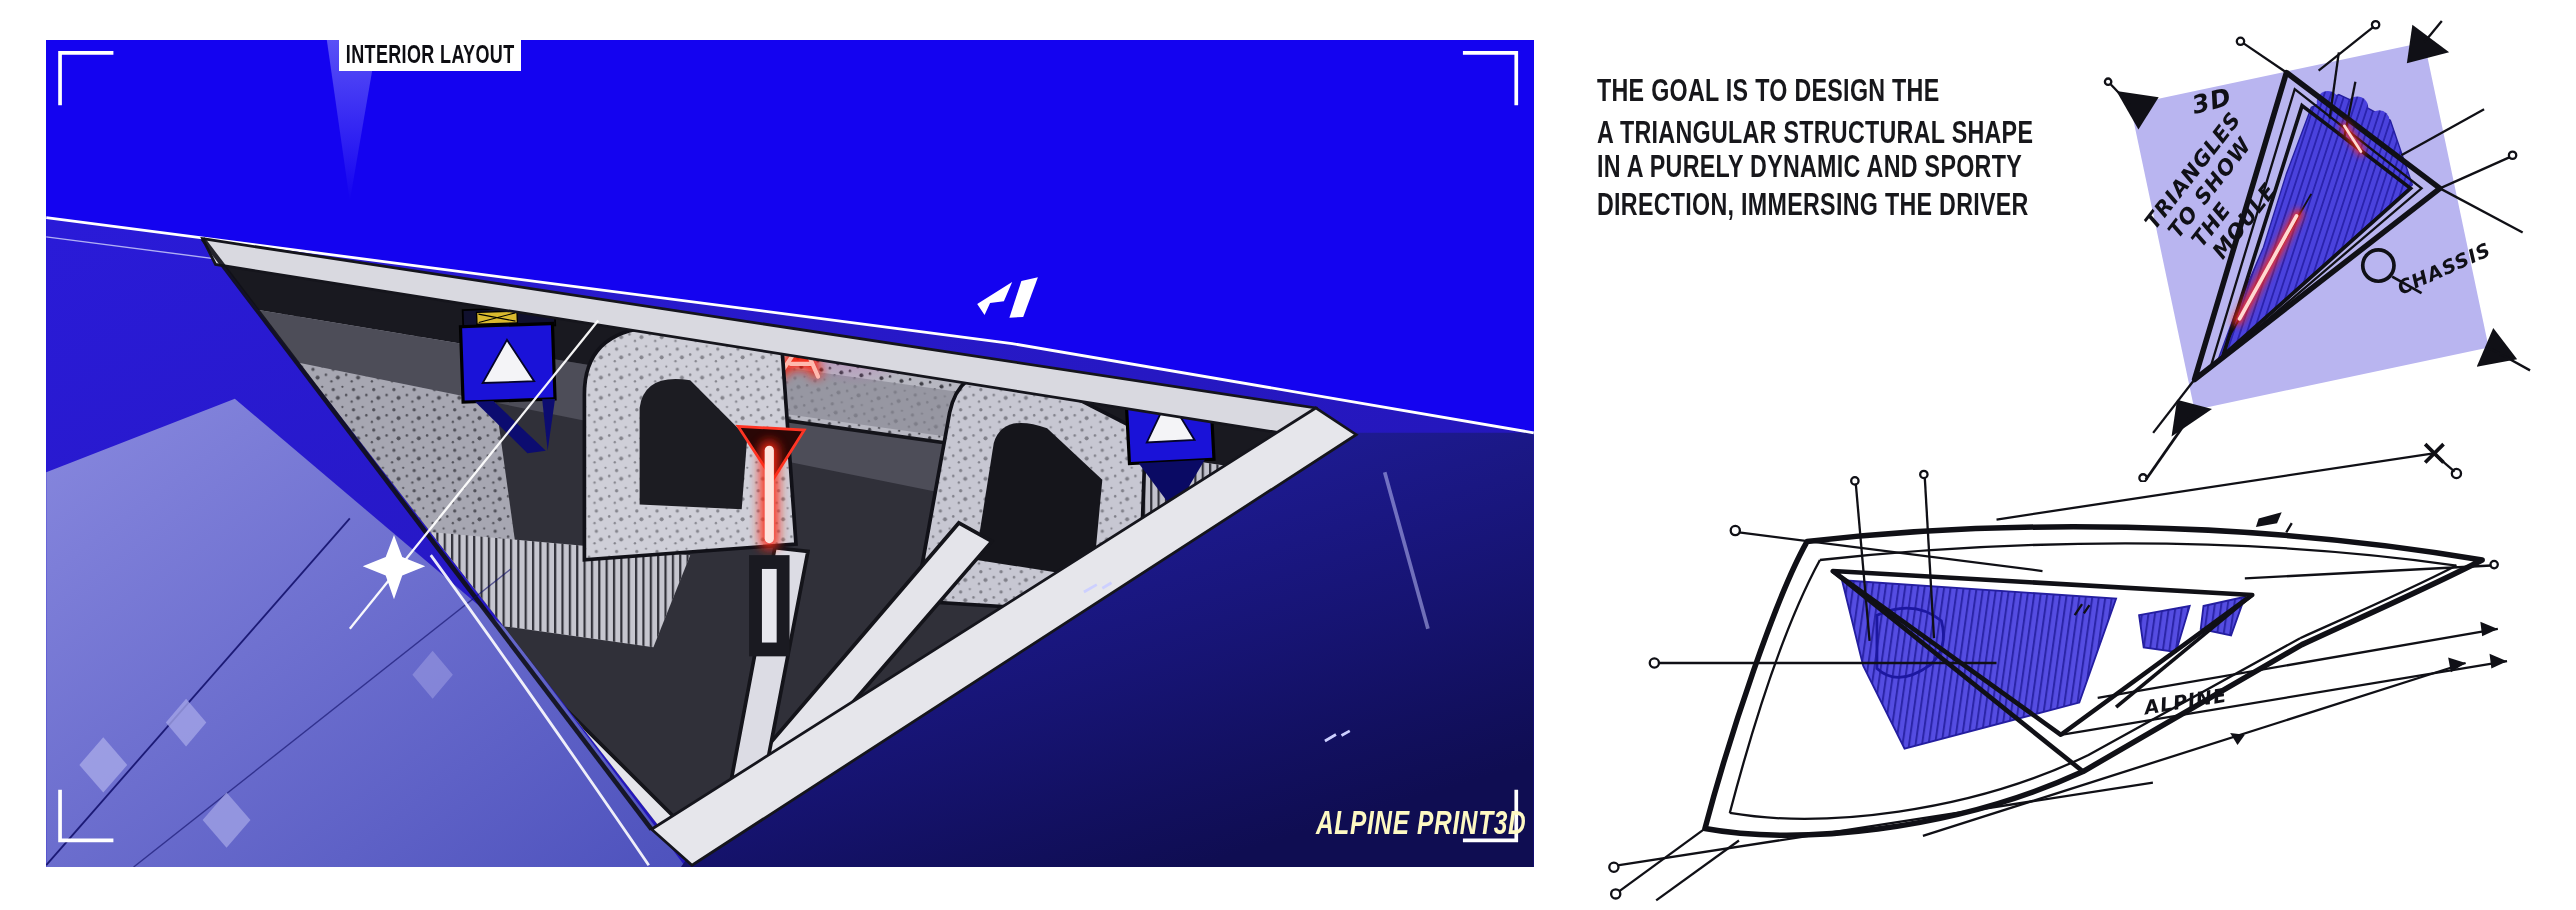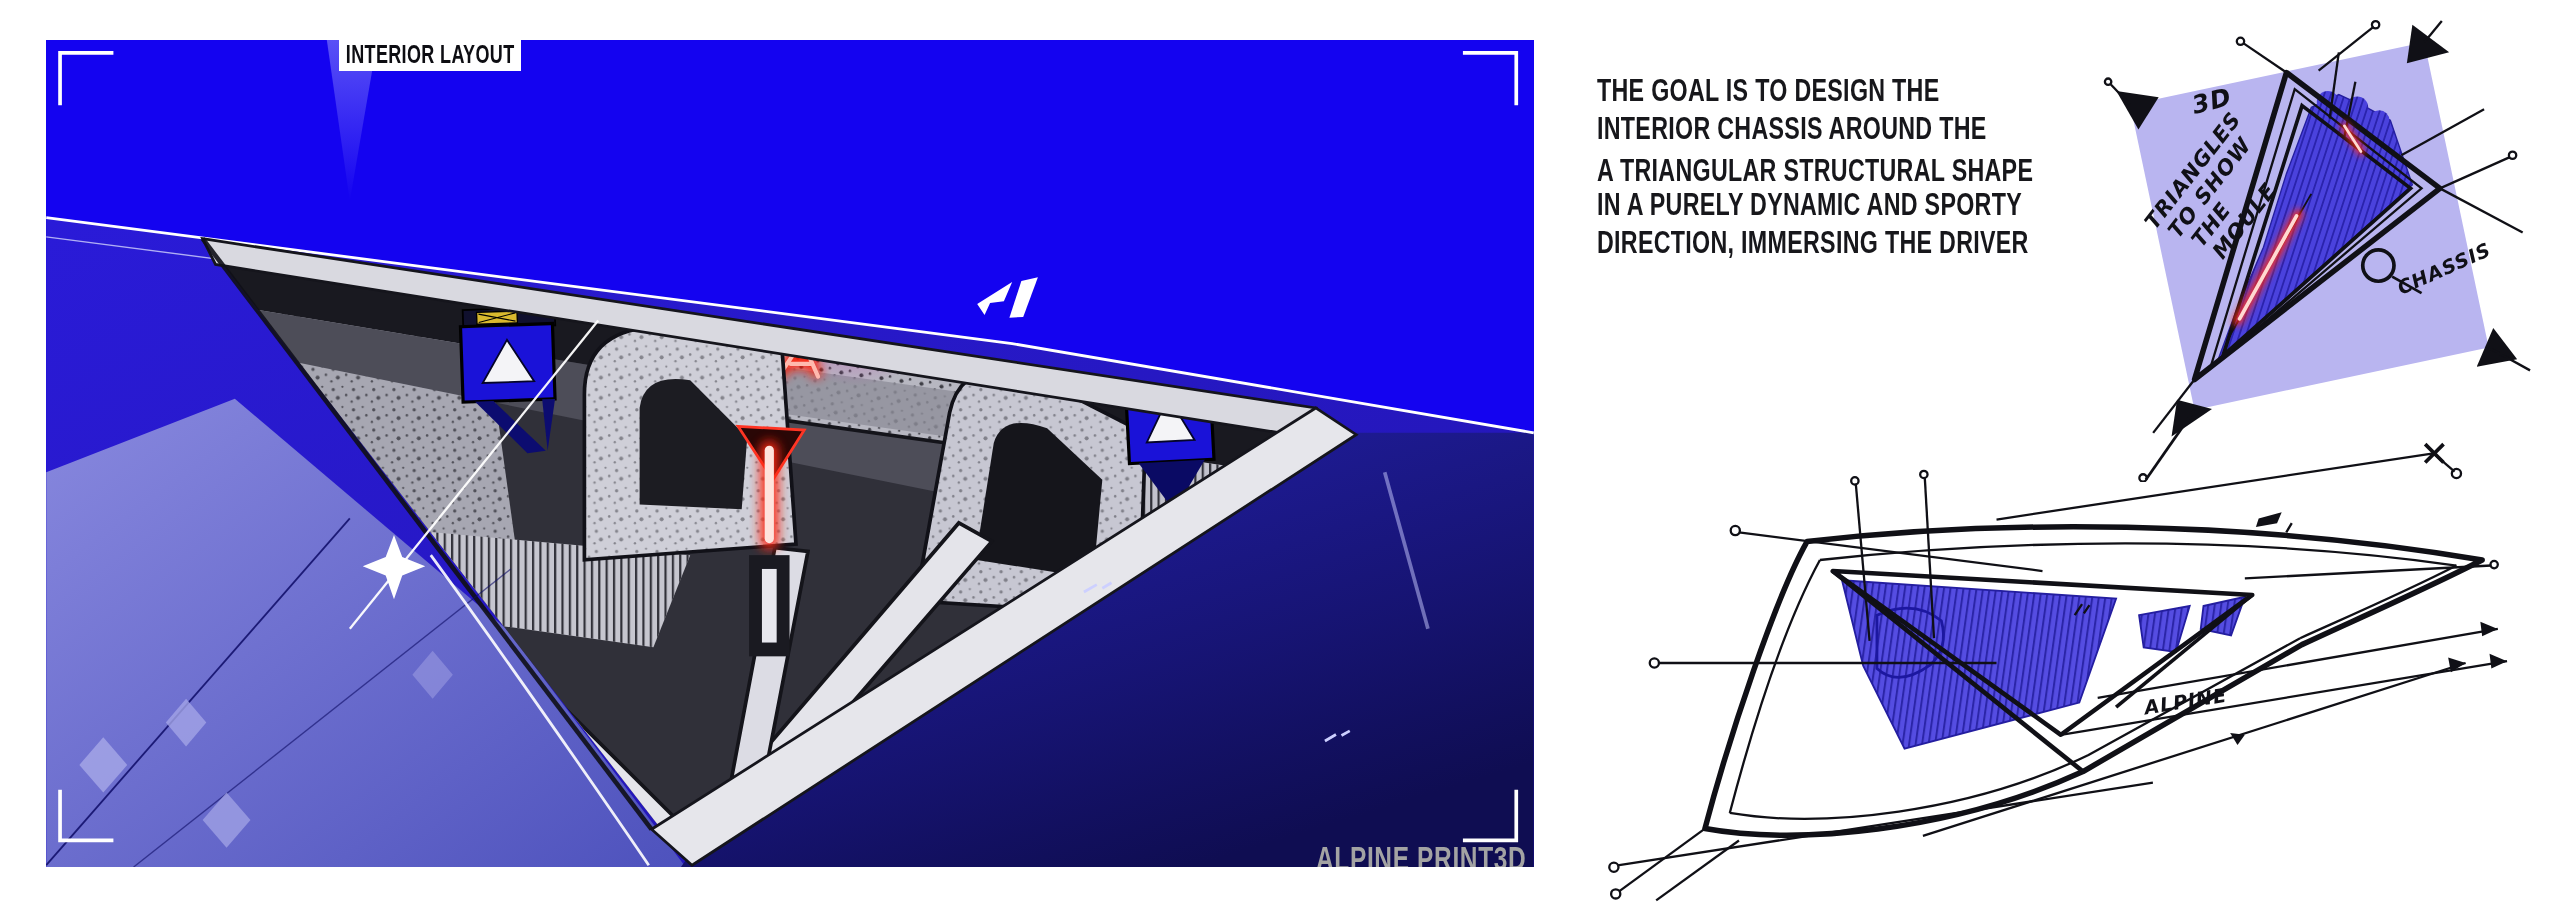--- a/index.html
+++ b/index.html
@@ -13,21 +13,21 @@
          font-family:"Liberation Sans",sans-serif;}
   .panel-left{position:absolute;left:46px;top:40px;width:1488px;height:827px;
               background:var(--canvas-blue);overflow:hidden;}
   .panel-right{position:absolute;left:1534px;top:0;width:1042px;height:663px;background:#fff;}
   .art-svg{position:absolute;left:0;top:0;}
   .title-box{position:absolute;left:293px;top:0;width:182px;height:31px;background:#ffffff;
              display:flex;align-items:flex-start;justify-content:center;z-index:5;}
   .cond{display:inline-block;font-weight:bold;white-space:nowrap;
         transform:scaleX(0.72);transform-origin:center;letter-spacing:0.5px;}
   .title-box .cond{font-size:25px;color:#0d0d12;}
-  .brand{position:absolute;left:1270px;top:800px;height:37px;line-height:37px;z-index:5;color:#a3a3a3;}
+  .brand{position:absolute;left:1270px;top:764px;height:37px;line-height:37px;z-index:5;color:#fef9c3;font-style:italic;}
   .brand .cond{font-size:34px;transform-origin:left center;letter-spacing:0.9px;}
   .para{position:absolute;left:63px;top:72px;color:var(--text-dark);}
   .para .line{height:38px;line-height:38px;font-size:31px;font-weight:bold;white-space:nowrap;}
   .para .line .inner{display:inline-block;transform:scaleX(0.75);transform-origin:left center;letter-spacing:0.4px;}
   .tri-glyph{font-weight:400;font-size:40px;display:inline-block;margin-left:18.4px;
              position:relative;top:1.8px;transform:scaleX(1.15);}
   .note-svg{position:absolute;left:2098px;top:16.6px;}
   .sketch-svg{position:absolute;left:1601px;top:431px;}
   .hand{font-family:"DejaVu Sans",sans-serif;font-style:italic;font-weight:bold;
         fill:var(--ink);letter-spacing:1px;}
@@ -200,21 +200,20 @@
     </div>
     <div class="brand">
       <span class="cond">ALPINE PRINT3D</span>
     </div>
   </div>
 
   <div class="panel-right">
 
     <div class="para">
       <div class="line"><span class="inner">THE GOAL IS TO DESIGN THE</span></div>
-      <div class="line"><span class="inner">INTERIOR CHASSIS AROUND THE</span></div>
       <div class="line"><span class="inner">A TRIANGULAR STRUCTURAL SHAPE</span><span class="tri-glyph">△</span></div>
       <div class="line"><span class="inner">IN A PURELY DYNAMIC AND SPORTY</span></div>
       <div class="line"><span class="inner">DIRECTION, IMMERSING THE DRIVER</span></div>
     </div>
   </div>
 
   <svg class="note-svg" width="478" height="465" viewBox="0 0 520 505">
     <defs>
       <pattern id="noteHatch" width="7" height="7" patternUnits="userSpaceOnUse" patternTransform="rotate(18)">
         <rect width="7" height="7" fill="#4a42dd"></rect>

